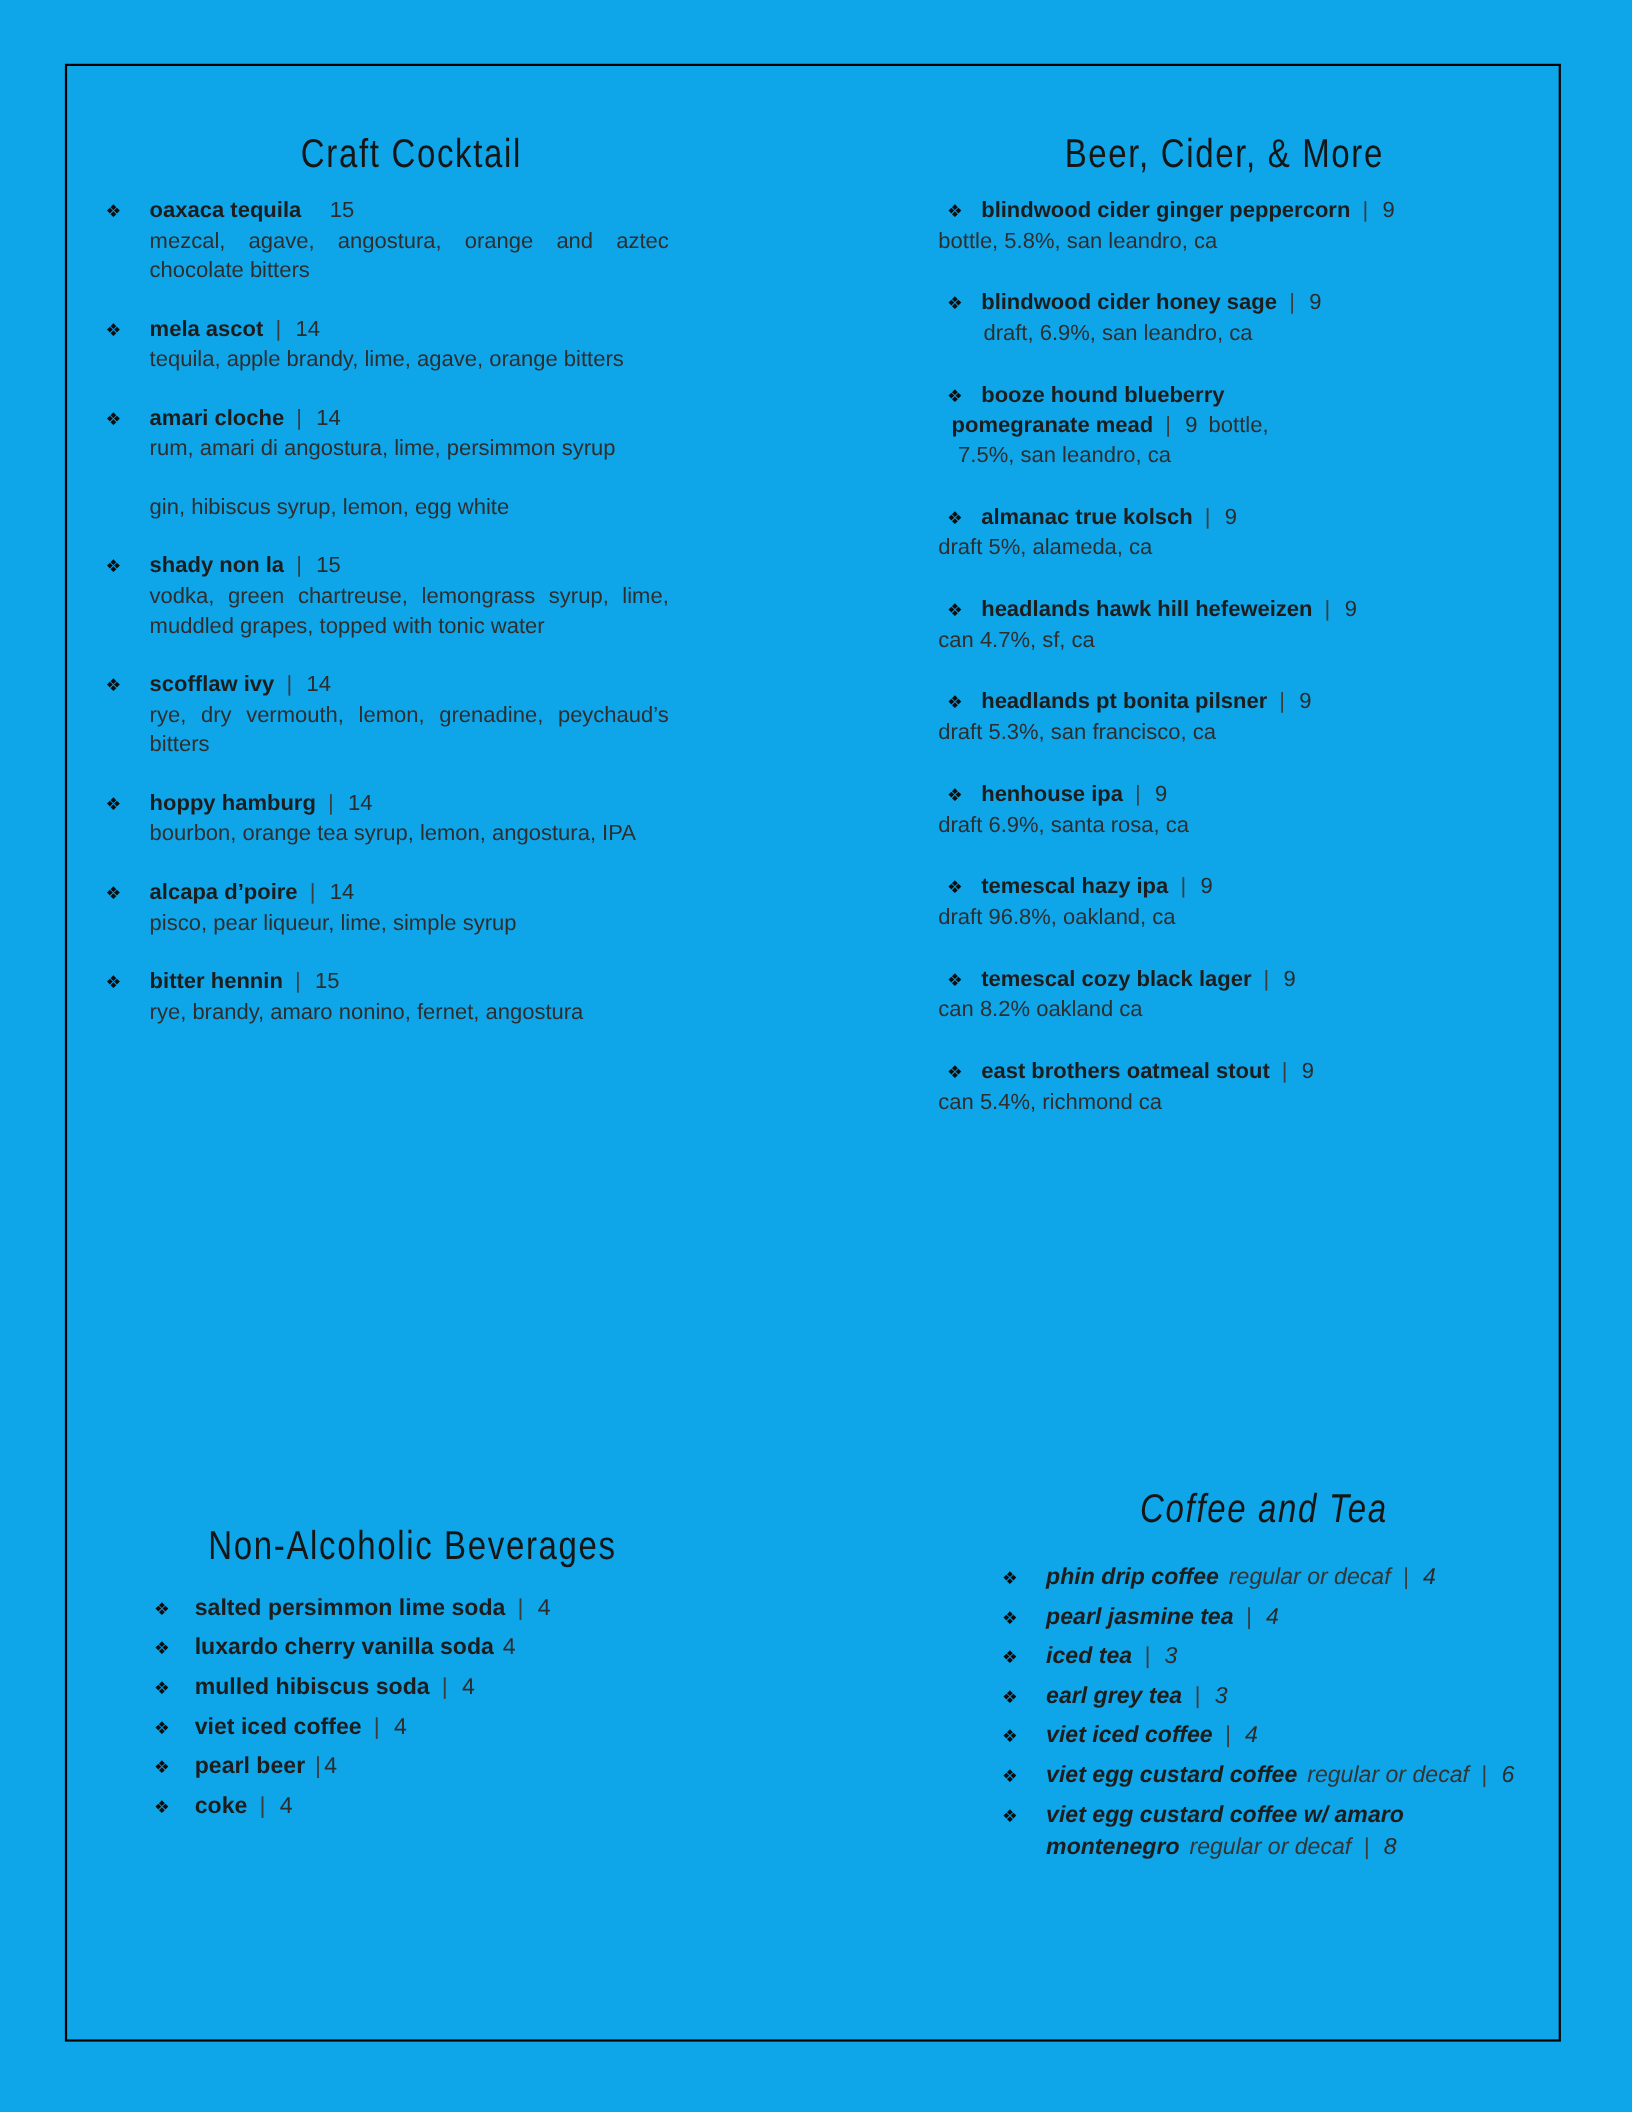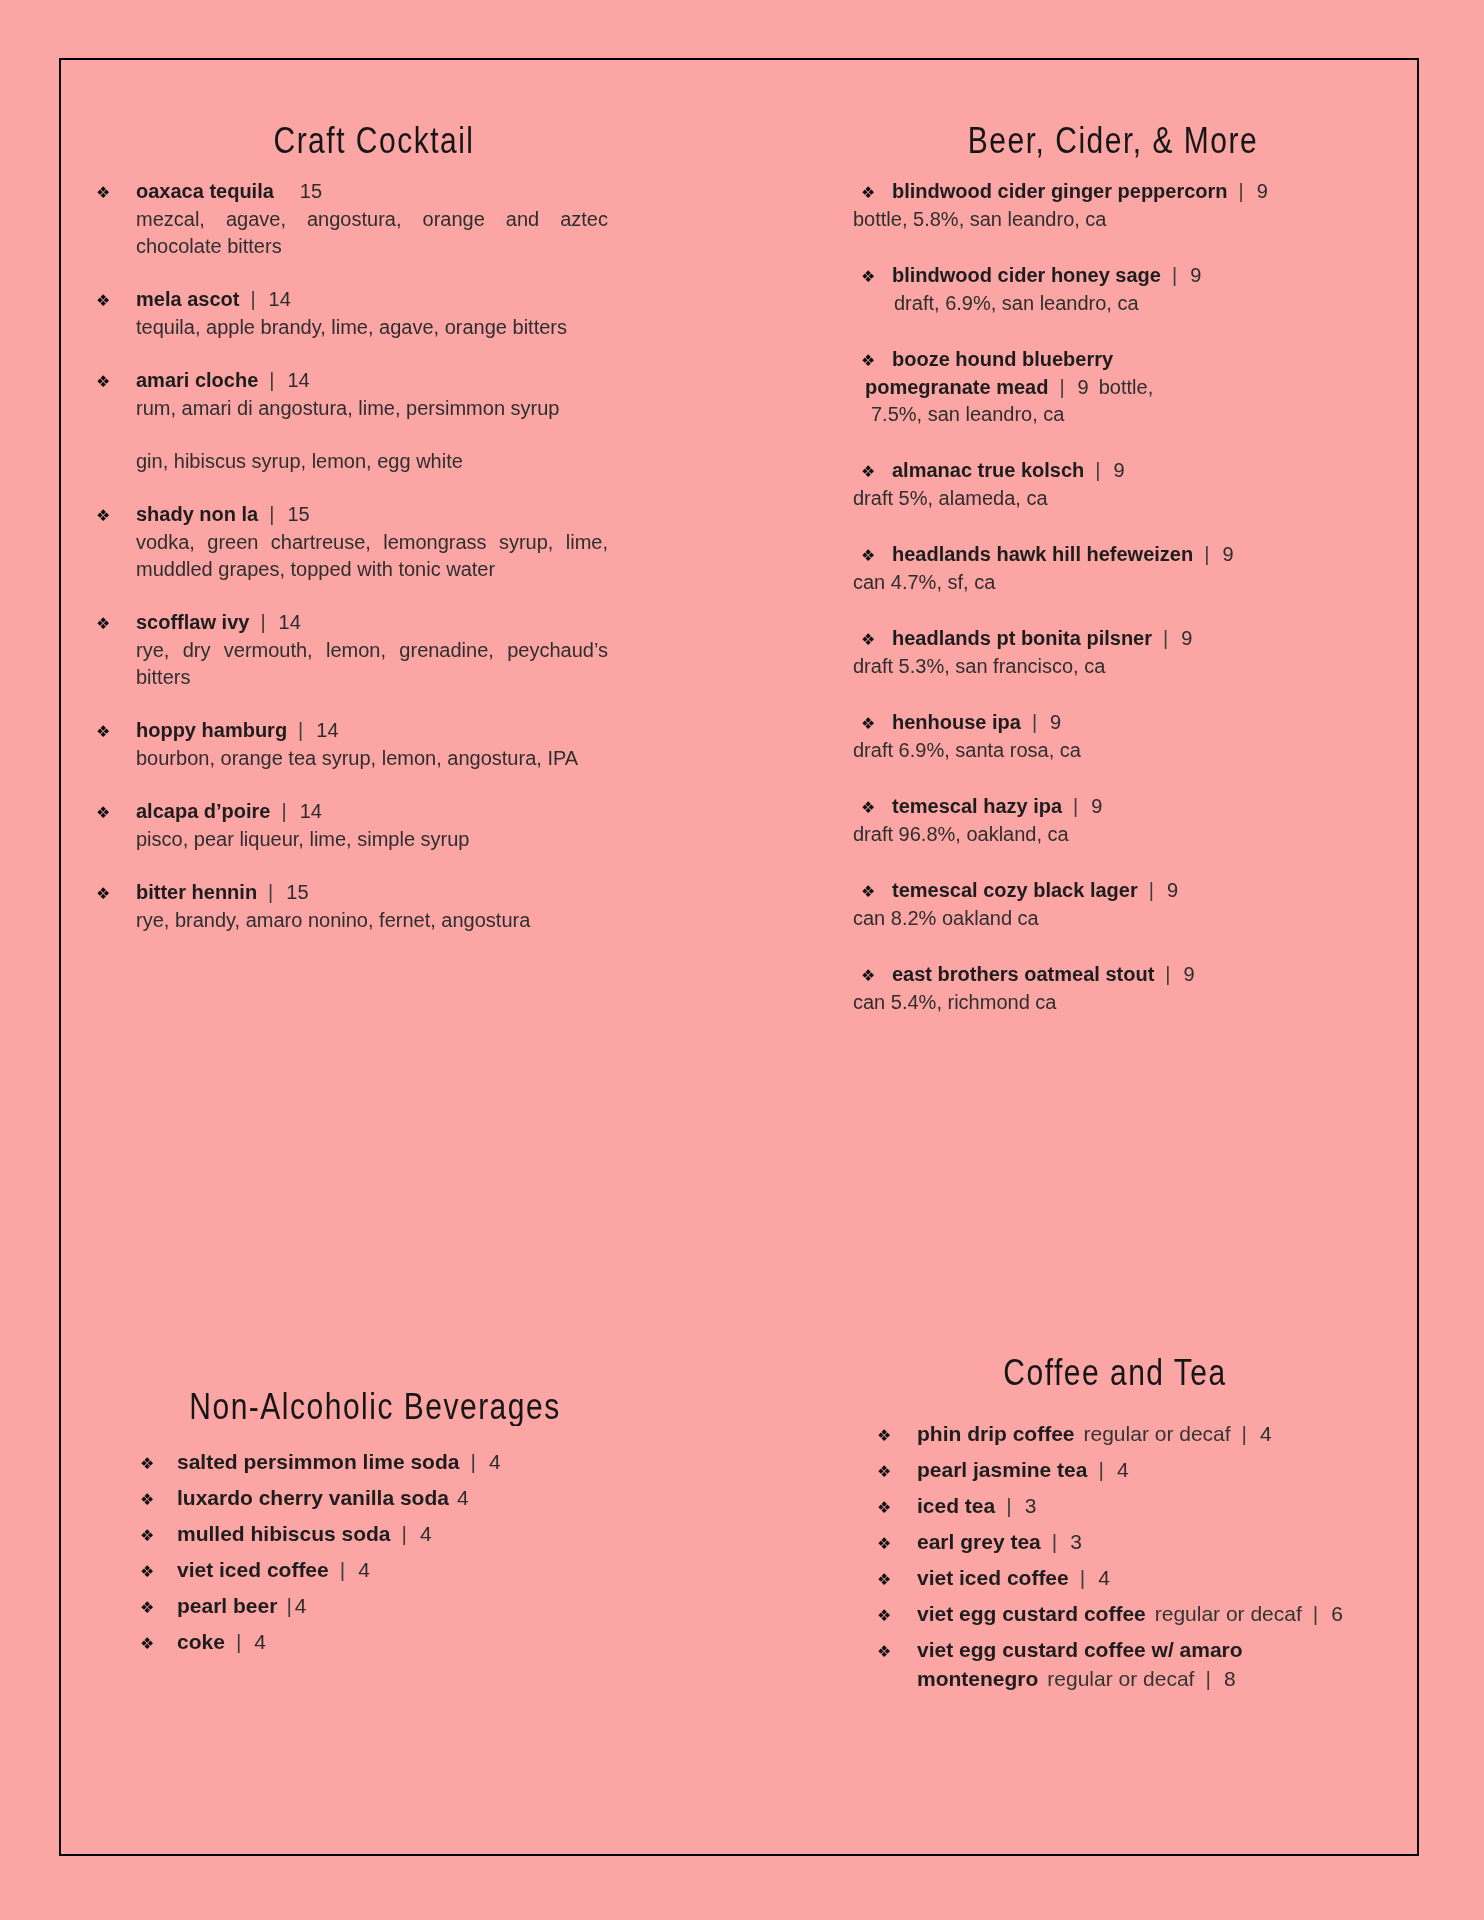--- a/index.html
+++ b/index.html
@@ -1,35 +1,35 @@
 <!DOCTYPE html>
 <html><head>
 <meta charset="utf-8">
 <style>
   html,body{margin:0;padding:0;background:#e9e9e9;}
   #page{
     position:relative;
     width:1484px;height:1920px;
-    background:#fca5a5;
+    background:#0ea5e9;
     font-family:"Liberation Sans","DejaVu Sans",sans-serif;
     color:#222;
     overflow:hidden;
   }
   #frame{
     position:absolute;
     left:59px;top:58px;
     width:1360px;height:1798px;
     border:2.5px solid #000;
     box-sizing:border-box;
   }
   .section{position:absolute;}
   .sec-craft  {left:96px;  top:116px;  width:556px;}
   .sec-beer   {left:853px; top:116px;  width:520px;}
   .sec-nonalc {left:140px; top:1382px; width:470px;}
-  .sec-coffee {left:855px; top:1348px; width:520px;}
+  .sec-coffee {left:889px; top:1348px; width:520px;font-style:italic;}
   .heading{
     text-align:center;
     font-size:30px;
     line-height:40px;
     letter-spacing:1.5px;
     font-weight:400;
     color:#161616;
     transform:scaleY(1.22);
     transform-origin:center top;
     white-space:nowrap;

